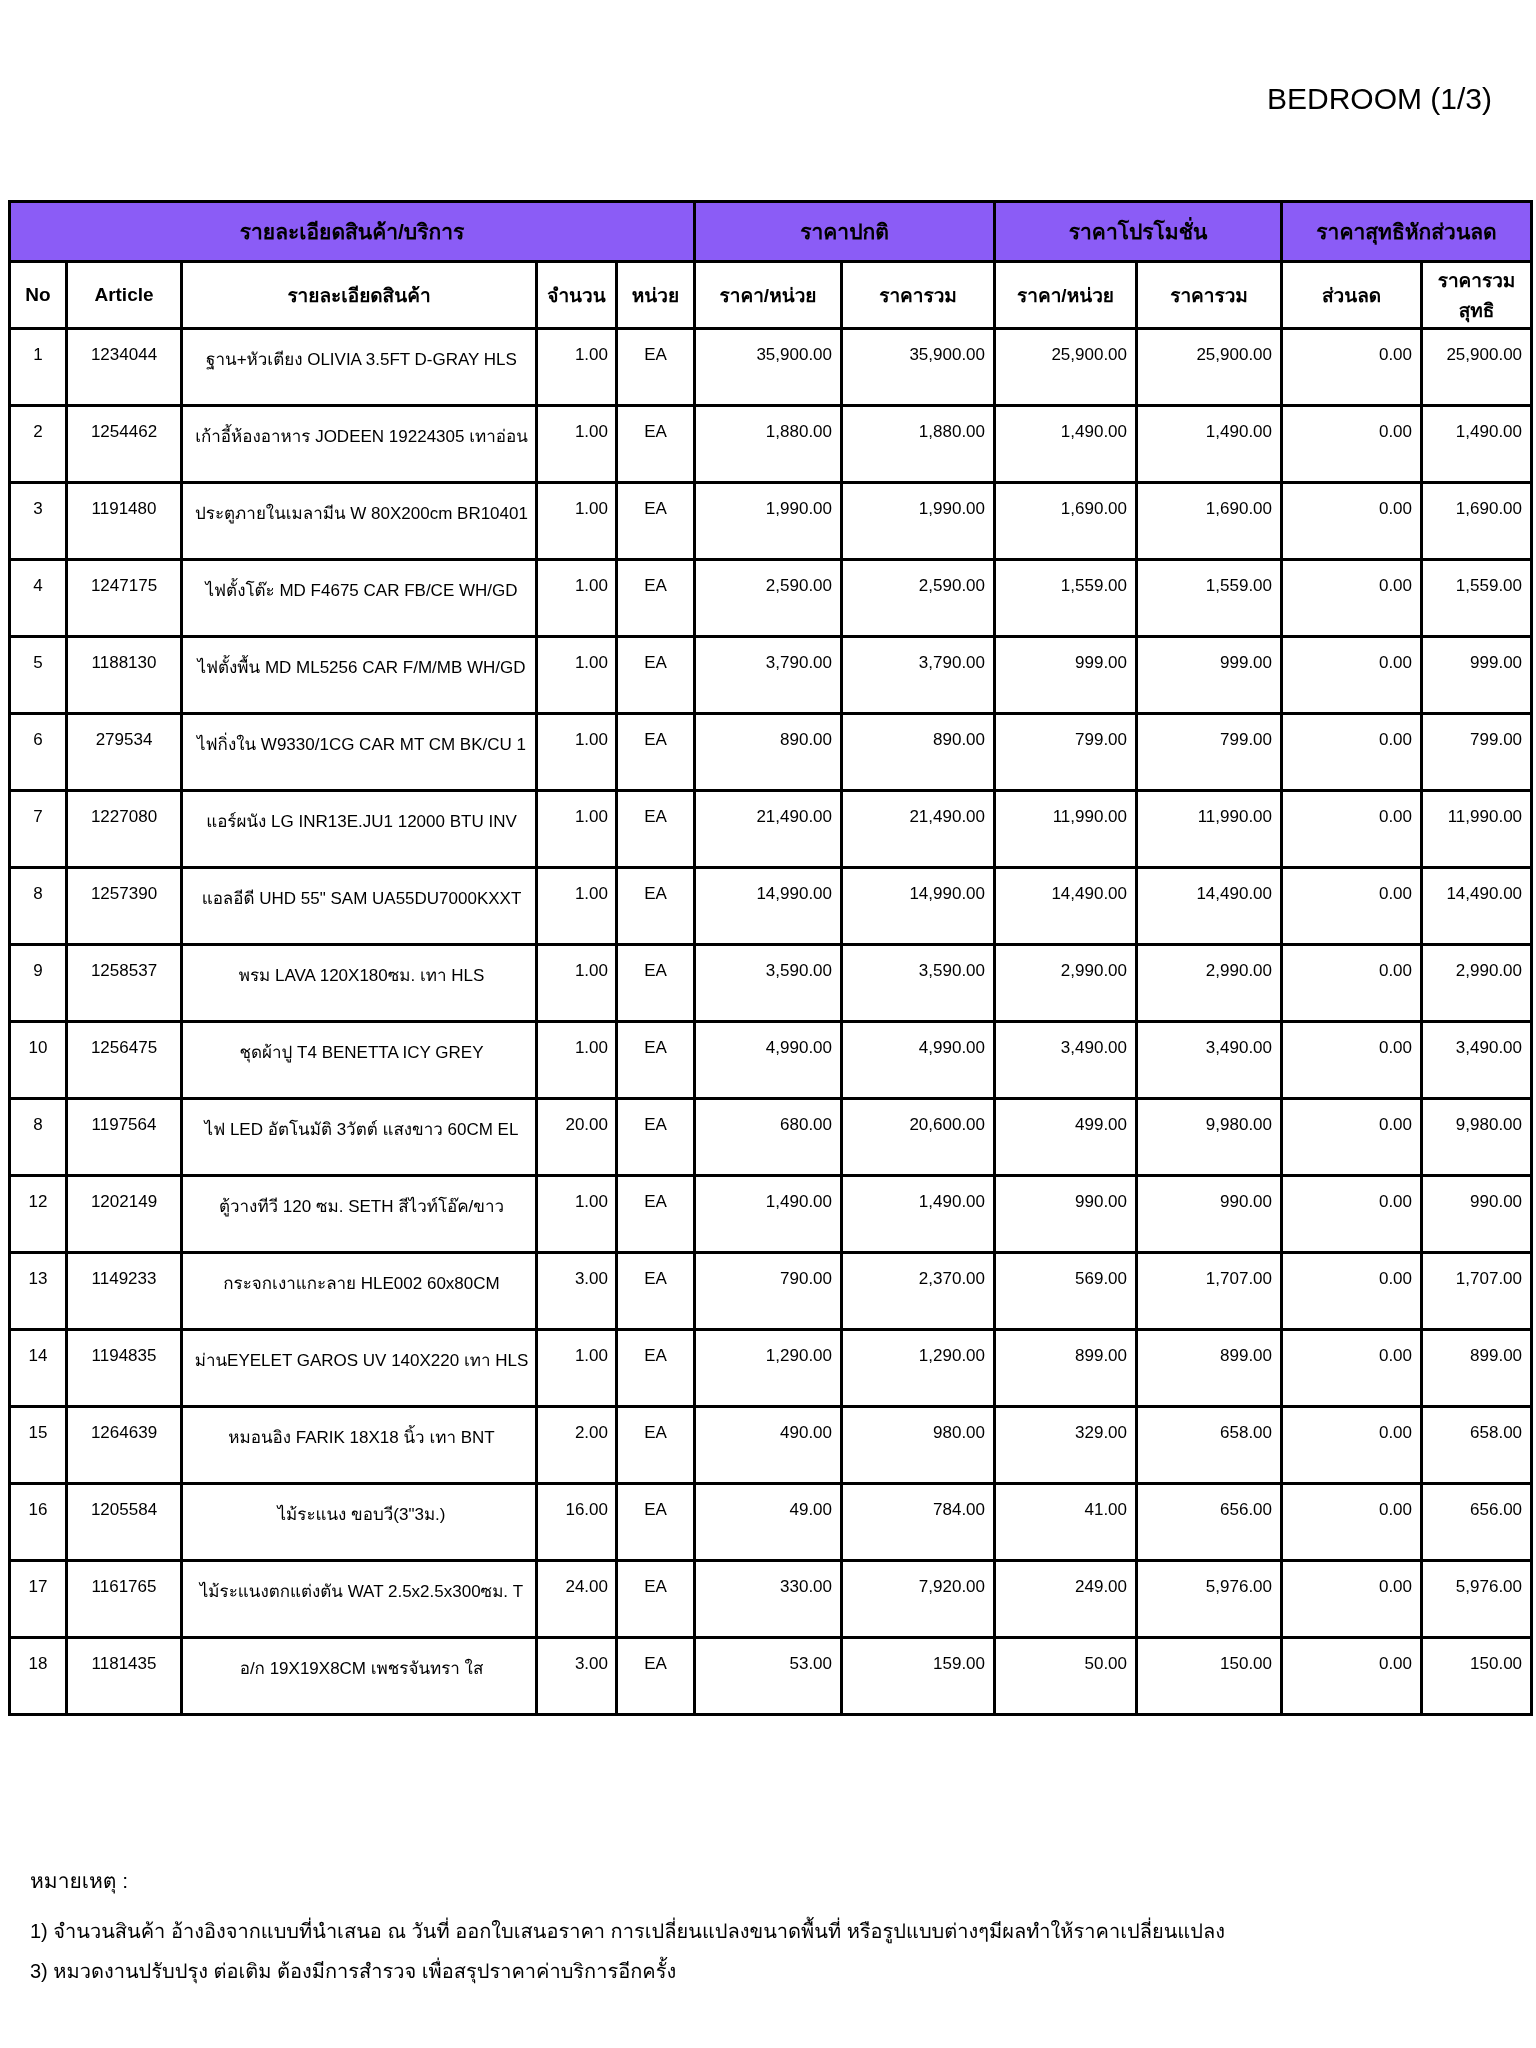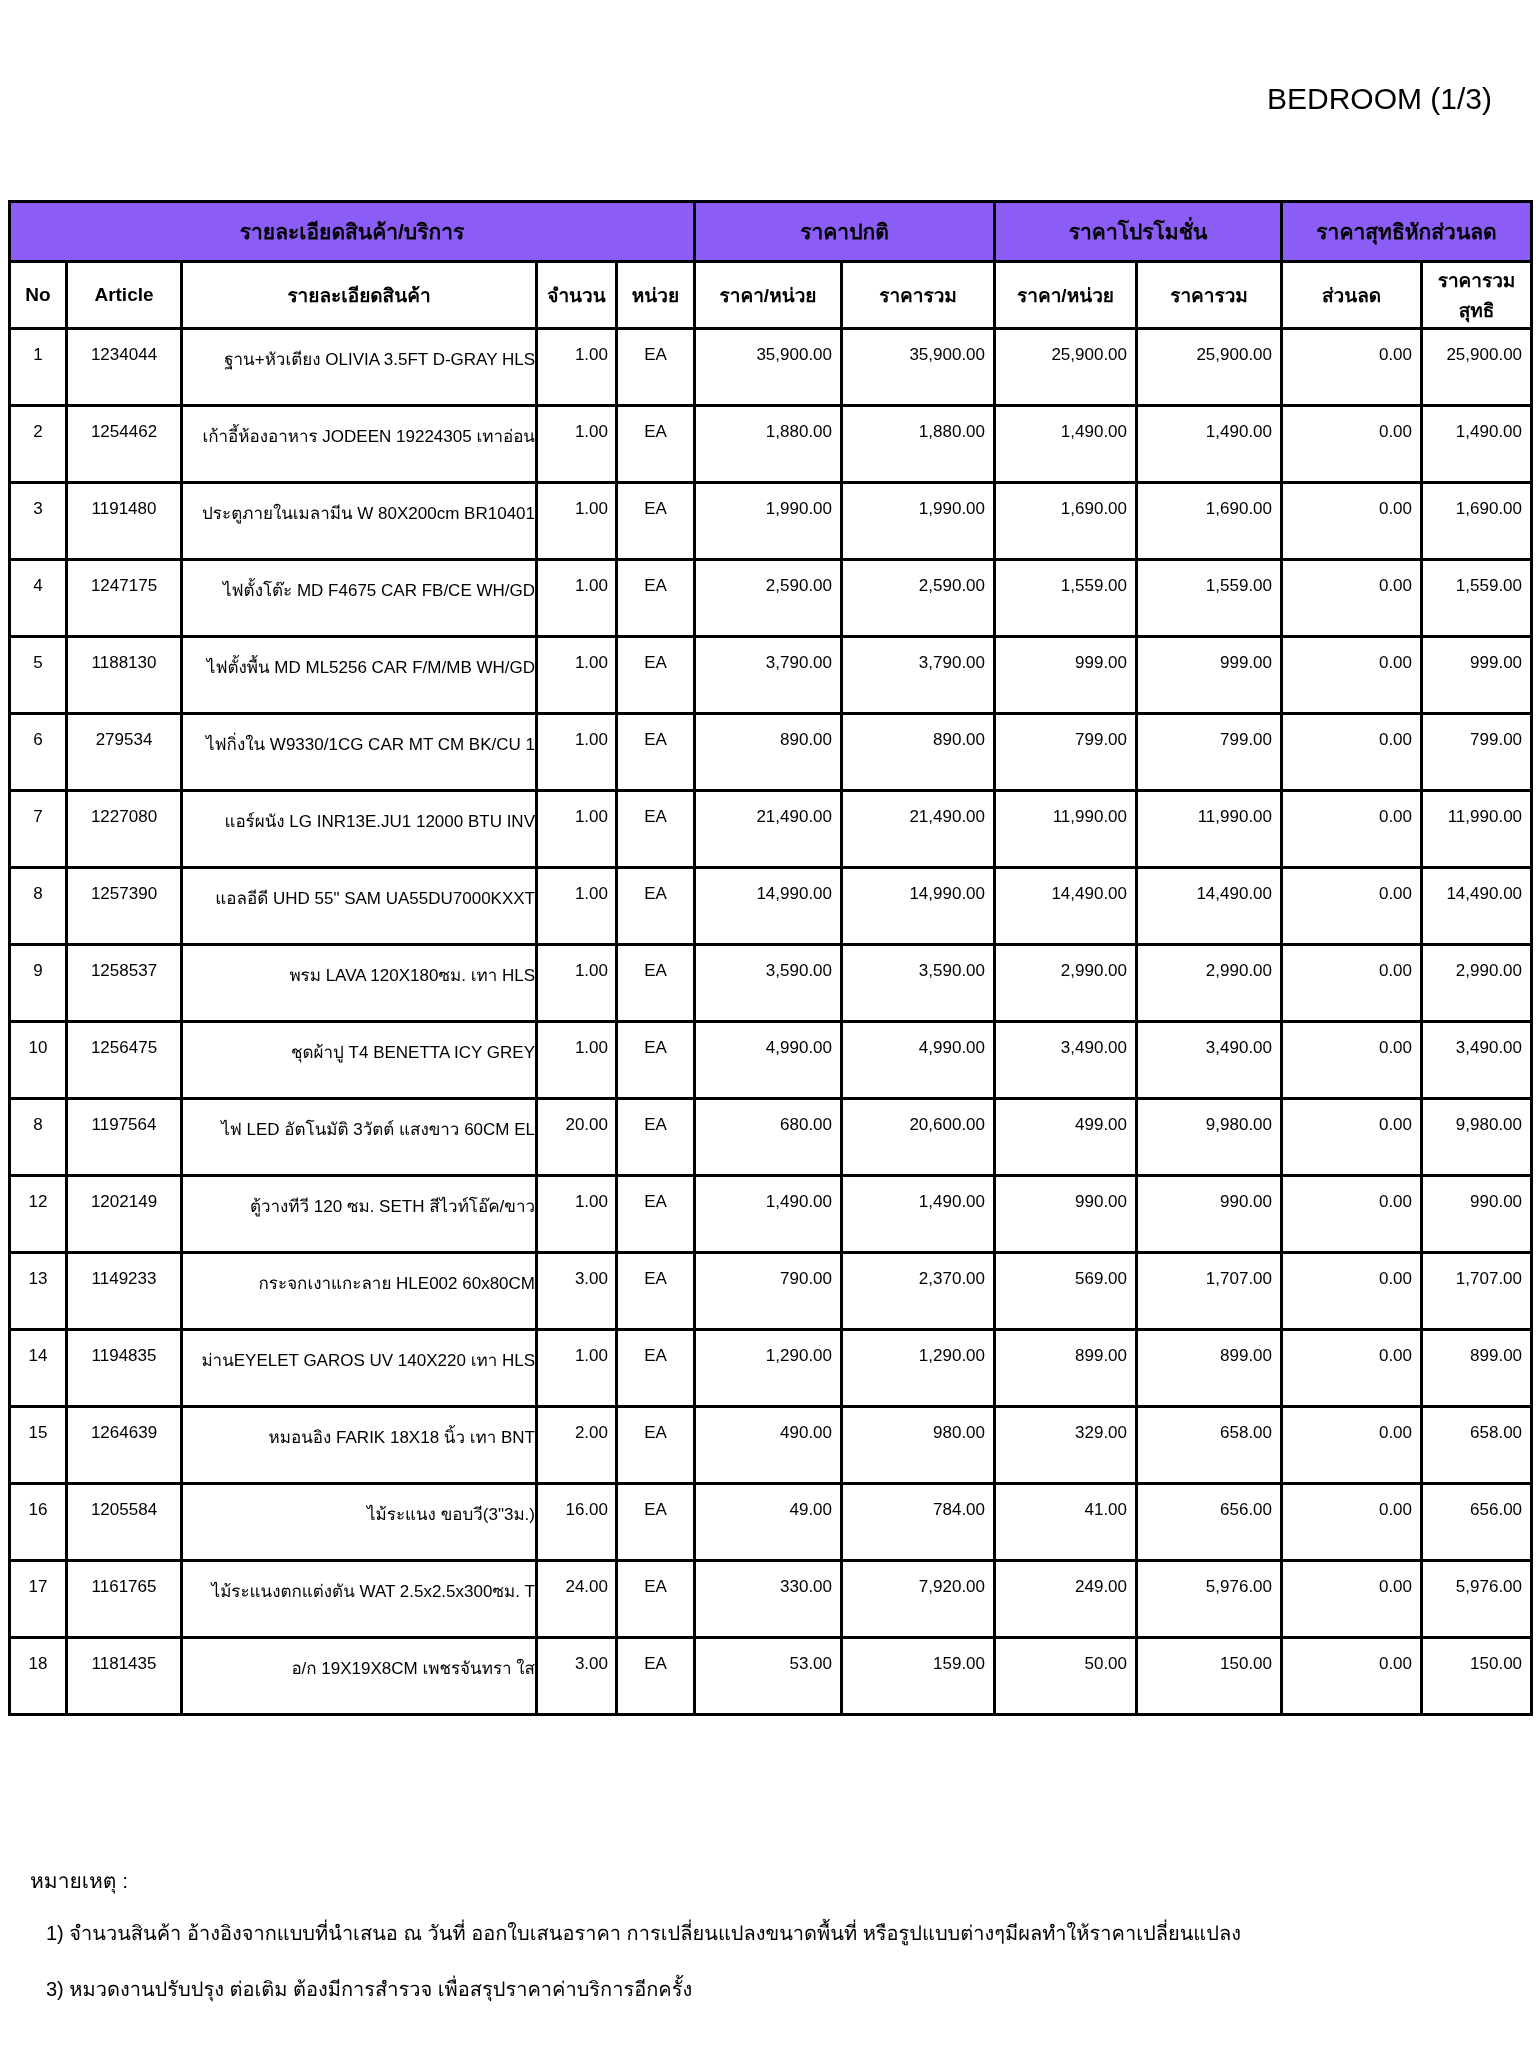--- a/index.html
+++ b/index.html
@@ -56,36 +56,36 @@
   }
   
   tbody td {
     height: 77px;
     vertical-align: top;
     font-size: 17px;
     padding: 15px 6px 4px 6px;
   }
   td.c-no      { text-align: center; }
   td.c-article { text-align: center; }
-  td.c-desc    { text-align: right; white-space: nowrap; overflow: hidden; padding-left: 5px; padding-right: 0; }
+  td.c-desc    { text-align: center; white-space: nowrap; overflow: hidden; padding-left: 5px; padding-right: 0; }
   td.c-qty     { text-align: right; padding-right: 7px; }
   td.c-unit    { text-align: center; }
   td.c-num     { text-align: right; padding-right: 8px; }
 
   .notes {
     margin: 148px 0 0 30px;
     font-size: 20px;
   }
   .notes-heading {
     font-size: 21px;
     margin-bottom: 14px;
   }
   .notes-heading .u { }
   .note-line {
-    margin: 16px;
+    margin: 0;
     line-height: 40px;
   }
 </style>
 </head>
 <body>
 
 <div class="page">
 
   <div class="page-title">BEDROOM (1/3)</div>
 

